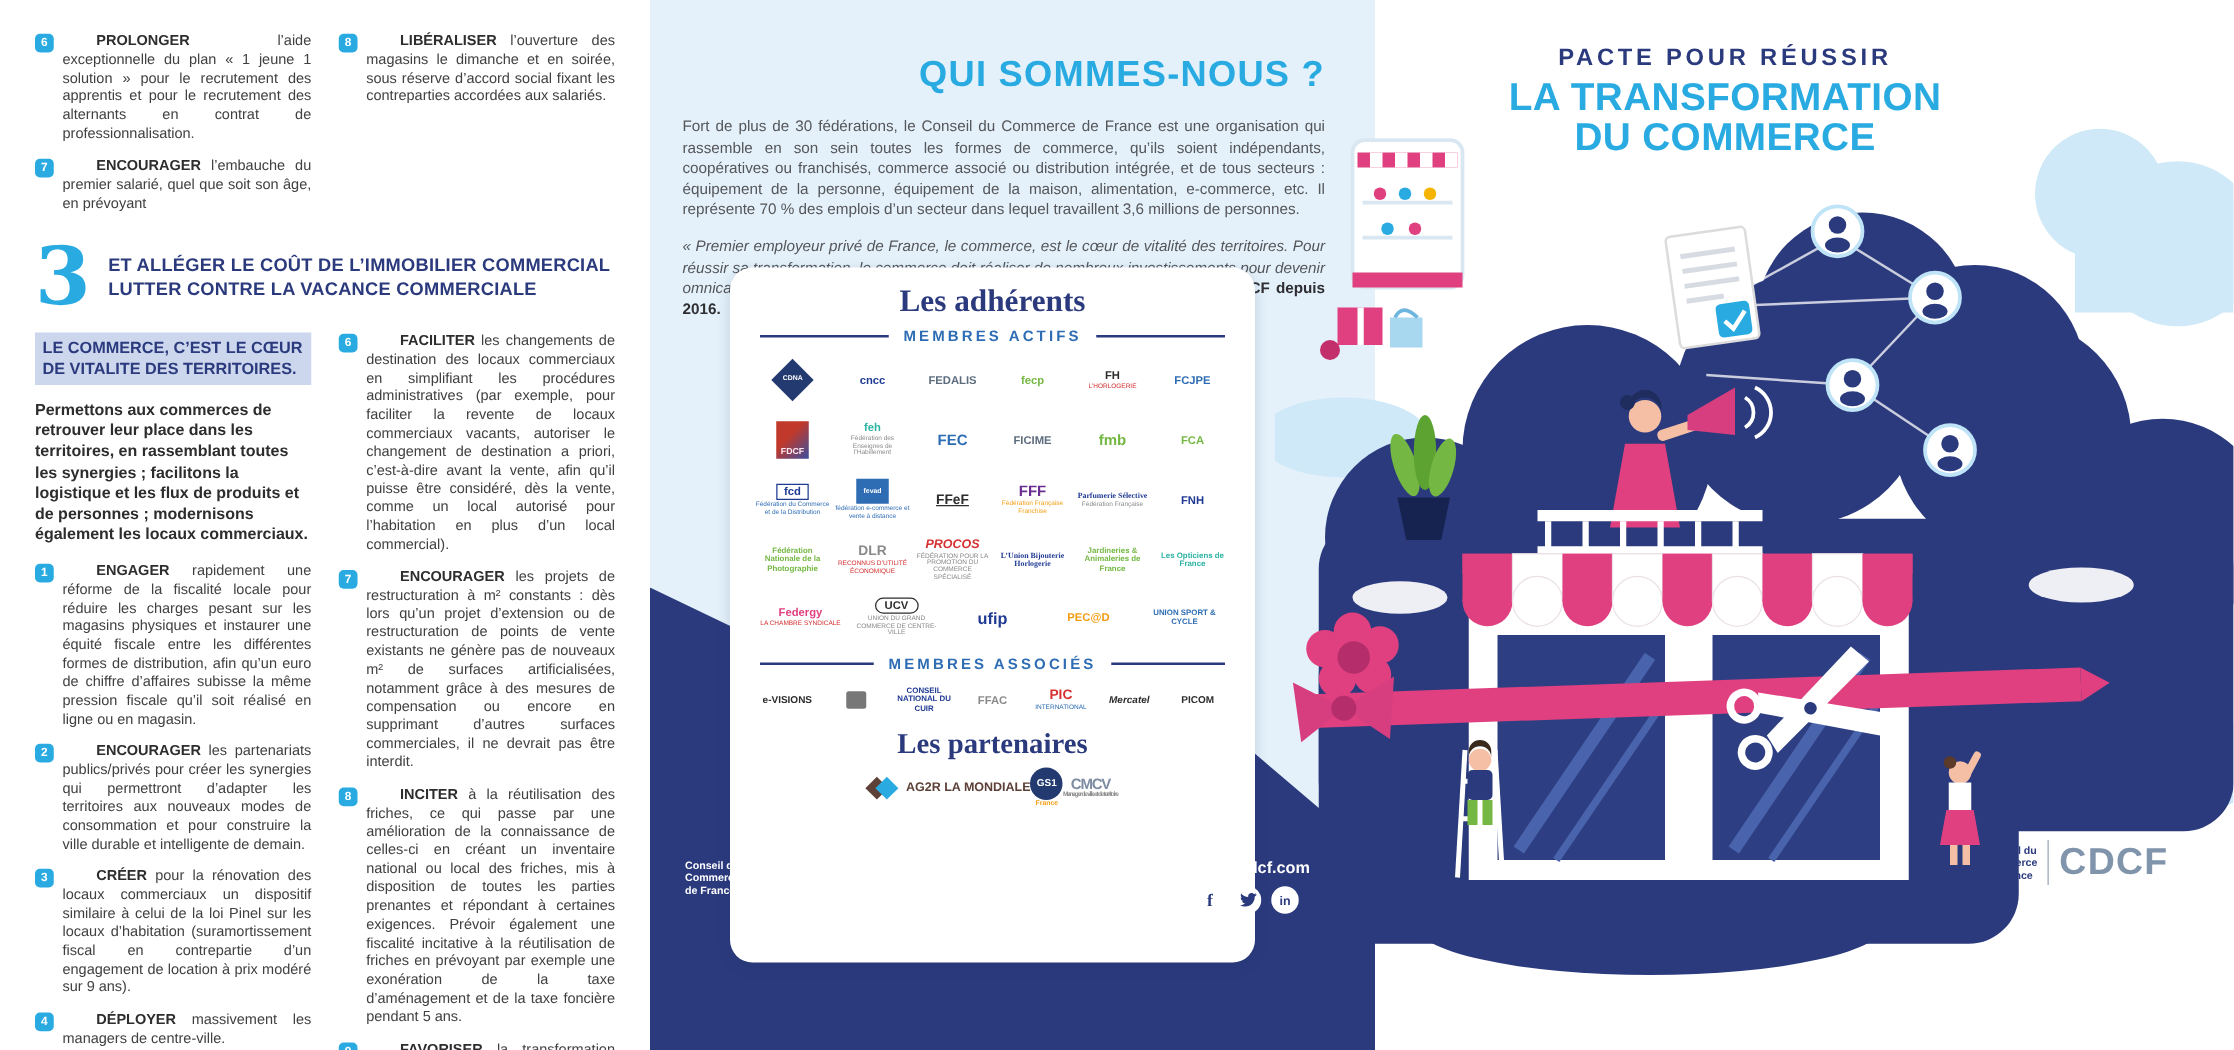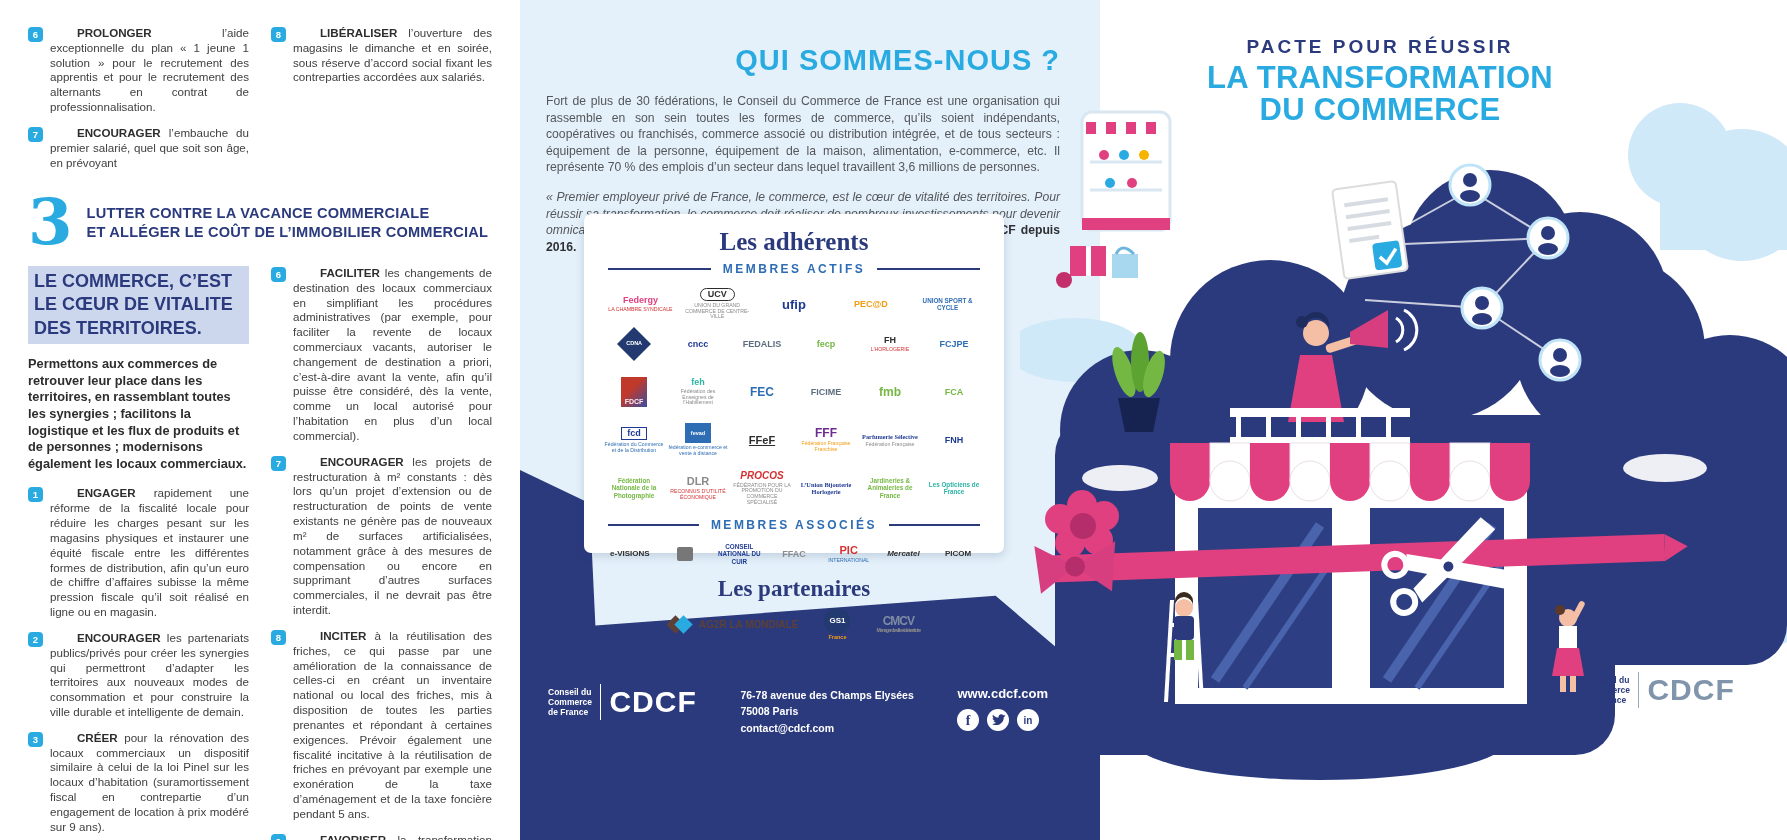--- a/index.html
+++ b/index.html
@@ -11,34 +11,34 @@
   .two-col{display:grid;grid-template-columns:1fr 1fr;column-gap:22px;}
   .item{display:flex;gap:7px;margin-bottom:11px;}
   .badge{flex:0 0 15px;width:15px;height:15px;border-radius:4px;background:#29abe2;color:#fff;
          font-size:9.5px;font-weight:bold;display:flex;align-items:center;justify-content:center;margin-top:1px;}
   .itxt{font-size:11.6px;line-height:1.28;color:#404040;text-align:justify;}
   .itxt b{color:#2d2d2d;padding-left:27px;}
   .cont{font-size:11.6px;line-height:1.28;color:#404040;text-align:justify;margin-bottom:11px;}
   .sec-head{display:flex;align-items:center;gap:14px;margin:14px 0 16px 0;}
   .big-num{font-size:64px;font-weight:bold;color:#29abe2;line-height:.85;font-family:"DejaVu Serif",serif;}
   .sec-title{font-size:14.6px;font-weight:bold;color:#2b3a7d;line-height:1.25;letter-spacing:.2px;}
-  .hl{display:inline-block;background:#ccd7ee;color:#2b3a7d;font-weight:bold;font-size:18px;
+  .hl{display:inline-block;background:#ccd7ee;color:#2b3a7d;font-weight:bold;font-size:13px;
       line-height:1.3;padding:4px 6px;margin-bottom:12px;}
   .intro{font-size:12.8px;font-weight:bold;color:#2d2d2d;line-height:1.3;margin-bottom:14px;}
 
   
   #middle{position:absolute;left:520px;top:0;width:580px;height:840px;background:#e4f1fa;box-sizing:border-box;}
   #navy-wave{position:absolute;left:0;top:470px;width:100%;height:370px;background:#2b3a7d;z-index:1;
        clip-path:polygon(0 0,12% 9%,13% 42%,82% 34%,100% 58%,100% 100%,0 100%);}
   .m-head{margin:44px 40px 0 26px;text-align:right;font-size:29px;font-weight:800;color:#29abe2;letter-spacing:1px;}
   .m-para{margin:16px 40px 0 26px;font-size:12.2px;line-height:1.36;color:#55565a;text-align:justify;}
   .m-quote{margin:13px 40px 0 26px;font-size:12.2px;line-height:1.36;color:#55565a;text-align:justify;}
   .m-quote i{font-style:italic;}
   .m-quote b{color:#2f2f33;font-style:normal;}
-  #card{position:absolute;left:64px;top:214px;width:420px;height:339px;background:#fff;border-radius:7px;
+  #card{position:absolute;left:64px;top:214px;width:420px;height:556px;background:#fff;border-radius:18px;
         box-shadow:0 3px 10px rgba(30,50,100,.18);z-index:2;padding:12px 18px;box-sizing:border-box;}
   .serif-title{font-family:"Liberation Serif","DejaVu Serif",serif;font-weight:bold;color:#2b3a7d;
         font-size:25px;text-align:center;margin:2px 0 6px 0;}
   .serif-title.small{font-size:23px;margin-top:8px;}
   .divider{display:flex;align-items:center;gap:12px;margin:2px 6px 8px 6px;}
   .divider::before,.divider::after{content:"";flex:1;height:2px;background:#2b3a7d;}
   .div-label{color:#2e6db4;font-size:12px;letter-spacing:2.5px;font-weight:600;}
   .logo-grid{display:grid;grid-template-columns:repeat(6,1fr);gap:8px 4px;margin:0 2px;}
   .logo-grid.five{grid-template-columns:repeat(5,1fr);}
   .logo-grid.seven{grid-template-columns:repeat(7,1fr);gap:4px 3px;}
@@ -52,21 +52,21 @@
   .t-green{color:#74b843}.t-purple{color:#6b2d8f}.t-orange{color:#f39c12}.t-black{color:#2d2d2d}
   .t-gray{color:#8a8a8a}.t-teal{color:#2bb3a3}.t-pink{color:#e0407f}.t-slate{color:#5d6d7e}
   .diamond{width:24px;height:24px;background:#233a70;transform:rotate(45deg);display:flex;align-items:center;justify-content:center;}
   .diamond span{transform:rotate(-45deg);color:#fff;font-size:5.5px;font-weight:bold;}
   .tile-red{width:26px;height:30px;background:linear-gradient(135deg,#c0392b 40%,#3b4ea0);display:flex;align-items:flex-end;justify-content:center;}
   .tile-red span{color:#ffe9f2;font-size:7px;font-weight:bold;margin-bottom:2px;}
   .tile-blue{width:26px;height:20px;background:#2e6db4;display:flex;align-items:center;justify-content:center;}
   .tile-blue span{color:#fff;font-size:5.5px;font-weight:bold;}
   .gs1{width:26px;height:26px;border-radius:50%;background:#233a70;display:flex;align-items:center;justify-content:center;}
   .gs1 span{color:#fff;font-size:8px;font-weight:bold;}
-  .partners-row{display:flex;align-items:center;justify-content:center;gap:26px;margin-top:4px;}
+  .partners-row{display:flex;align-items:center;justify-content:center;margin-top:4px;}
   .partner{display:flex;align-items:center;gap:7px;}
   .ag2r-icon{position:relative;width:24px;height:24px;flex:0 0 24px;}
   .ag2r-icon i{position:absolute;width:13px;height:13px;transform:rotate(45deg);}
   .ag2r-icon i.b1{left:1px;top:6px;background:#5d4037;}
   .ag2r-icon i.b2{left:9px;top:6px;background:#29abe2;}
   .p-label{font-size:10px;font-weight:bold;color:#5d4037;}
   .p-stack{display:flex;flex-direction:column;align-items:center;line-height:1;}
   .p-stack small{font-size:5.5px;color:#f39c12;font-weight:bold;margin-top:1px;}
   .cmcv span{font-size:12px;font-weight:bold;color:#7d8ca3;letter-spacing:-1px;}
   .cmcv small{font-size:5.2px;color:#8a8a8a;}
@@ -115,22 +115,22 @@
         <div class="item">
           <span class="badge">8</span>
           <span class="itxt"><b>LIBÉRALISER</b> <span>l’ouverture des magasins le dimanche et en soirée, sous réserve d’accord social fixant les contreparties accordées aux salariés.</span></span>
         </div>
       </div>
     </div>
 
     <div class="sec-head">
       <div class="big-num">3</div>
       <div class="sec-title">
+        <div>ET ALLÉGER LE COÛT DE L’IMMOBILIER COMMERCIAL</div>
         <div>LUTTER CONTRE LA VACANCE COMMERCIALE</div>
-        <div>ET ALLÉGER LE COÛT DE L’IMMOBILIER COMMERCIAL</div>
       </div>
     </div>
 
     <div class="two-col">
       <div>
         <div class="hl" style="max-width:248px;">LE COMMERCE, C’EST LE CŒUR DE VITALITE DES TERRITOIRES.</div>
         <div class="intro">Permettons aux commerces de retrouver leur place dans les territoires, en rassemblant toutes les synergies ; facilitons la logistique et les flux de produits et de personnes ; modernisons également les locaux commerciaux.</div>
 
         <div class="item">
           <span class="badge">1</span>
@@ -183,40 +183,20 @@
       <i>« Premier employeur privé de France, le commerce, est le cœur de vitalité des territoires. Pour réussir sa transformation, le commerce doit réaliser de nombreux investissements pour devenir omnicanal, éco responsable et innovant ! »,</i>
       <b>William Koeberlé, Président du CdCF depuis 2016.</b>
     </div>
 
     <div id="card">
       <div class="serif-title">Les adhérents</div>
       <div class="divider">
         <span class="div-label">MEMBRES ACTIFS</span>
       </div>
 
-      <div class="logo-grid five" style="margin-top:6px;">
-        <div class="lg">
-            <span class="t-pink">Federgy</span>
-            <small style="color:#d63031">LA CHAMBRE SYNDICALE</small>
-          </div>
-        <div class="lg">
-            <span class="t-black" style="border:1.5px solid #2d2d2d;border-radius:9px;padding:1px 7px">UCV</span>
-            <small>UNION DU GRAND COMMERCE DE CENTRE-VILLE</small>
-          </div>
-        <div class="lg">
-            <span class="t-navy" style="font-size:13px">ufip</span>
-          </div>
-        <div class="lg">
-            <span class="t-orange">PEC@D</span>
-          </div>
-        <div class="lg wrap">
-            <span class="t-blue">UNION SPORT &amp; CYCLE</span>
-          </div>
-      </div>
-
       <div class="logo-grid">
         <div class="lg">
             <div class="diamond">
               <span>CDNA</span>
             </div>
           </div>
         <div class="lg">
             <span class="t-navy">cncc</span>
           </div>
         <div class="lg">
@@ -292,20 +272,40 @@
             <small>FÉDÉRATION POUR LA PROMOTION DU COMMERCE SPÉCIALISÉ</small>
           </div>
         <div class="lg wrap">
             <span class="t-navy" style="font-family:'Liberation Serif',serif">L’Union Bijouterie Horlogerie</span>
           </div>
         <div class="lg wrap">
             <span class="t-green">Jardineries &amp; Animaleries de France</span>
           </div>
         <div class="lg wrap">
             <span class="t-teal">Les Opticiens de France</span>
+          </div>
+      </div>
+
+      <div class="logo-grid five" style="margin-top:6px;">
+        <div class="lg">
+            <span class="t-pink">Federgy</span>
+            <small style="color:#d63031">LA CHAMBRE SYNDICALE</small>
+          </div>
+        <div class="lg">
+            <span class="t-black" style="border:1.5px solid #2d2d2d;border-radius:9px;padding:1px 7px">UCV</span>
+            <small>UNION DU GRAND COMMERCE DE CENTRE-VILLE</small>
+          </div>
+        <div class="lg">
+            <span class="t-navy" style="font-size:13px">ufip</span>
+          </div>
+        <div class="lg">
+            <span class="t-orange">PEC@D</span>
+          </div>
+        <div class="lg wrap">
+            <span class="t-blue">UNION SPORT &amp; CYCLE</span>
           </div>
       </div>
 
       <div class="divider" style="margin-top:10px;">
         <span class="div-label">MEMBRES ASSOCIÉS</span>
       </div>
 
       <div class="logo-grid seven">
         <div class="lg" style="height:28px">
             <span class="t-black" style="font-size:8px">e-VISIONS</span>

